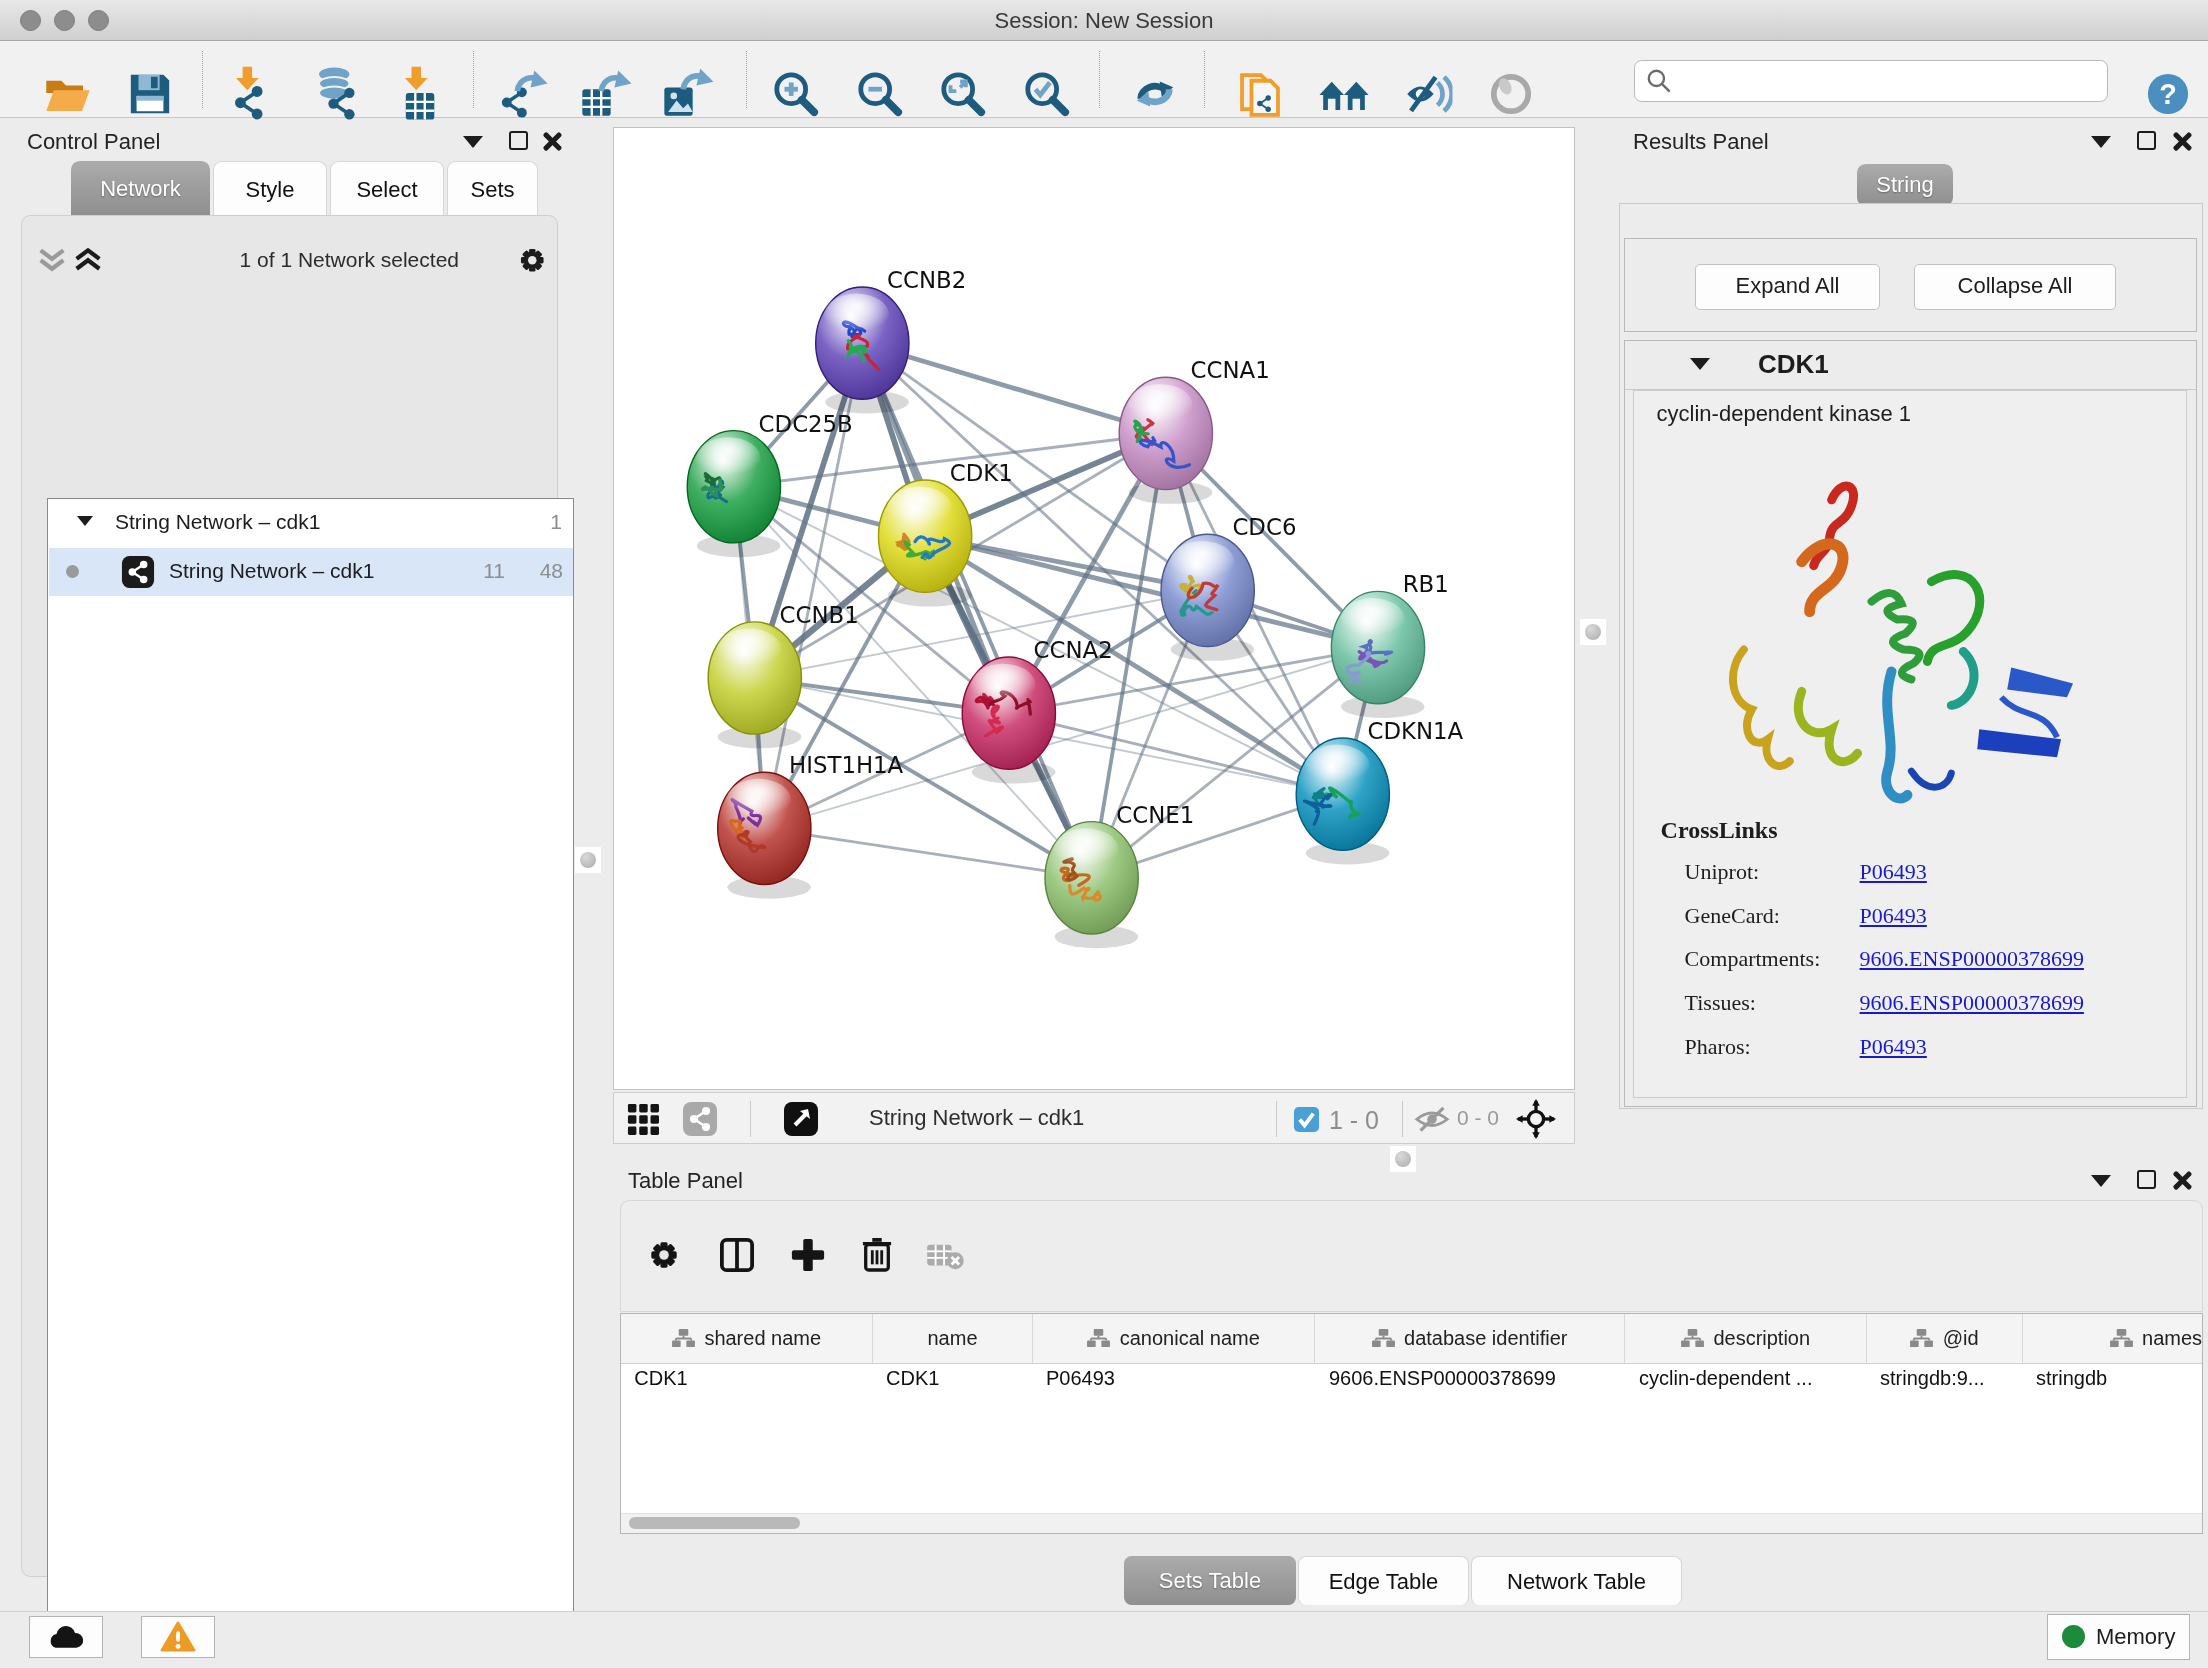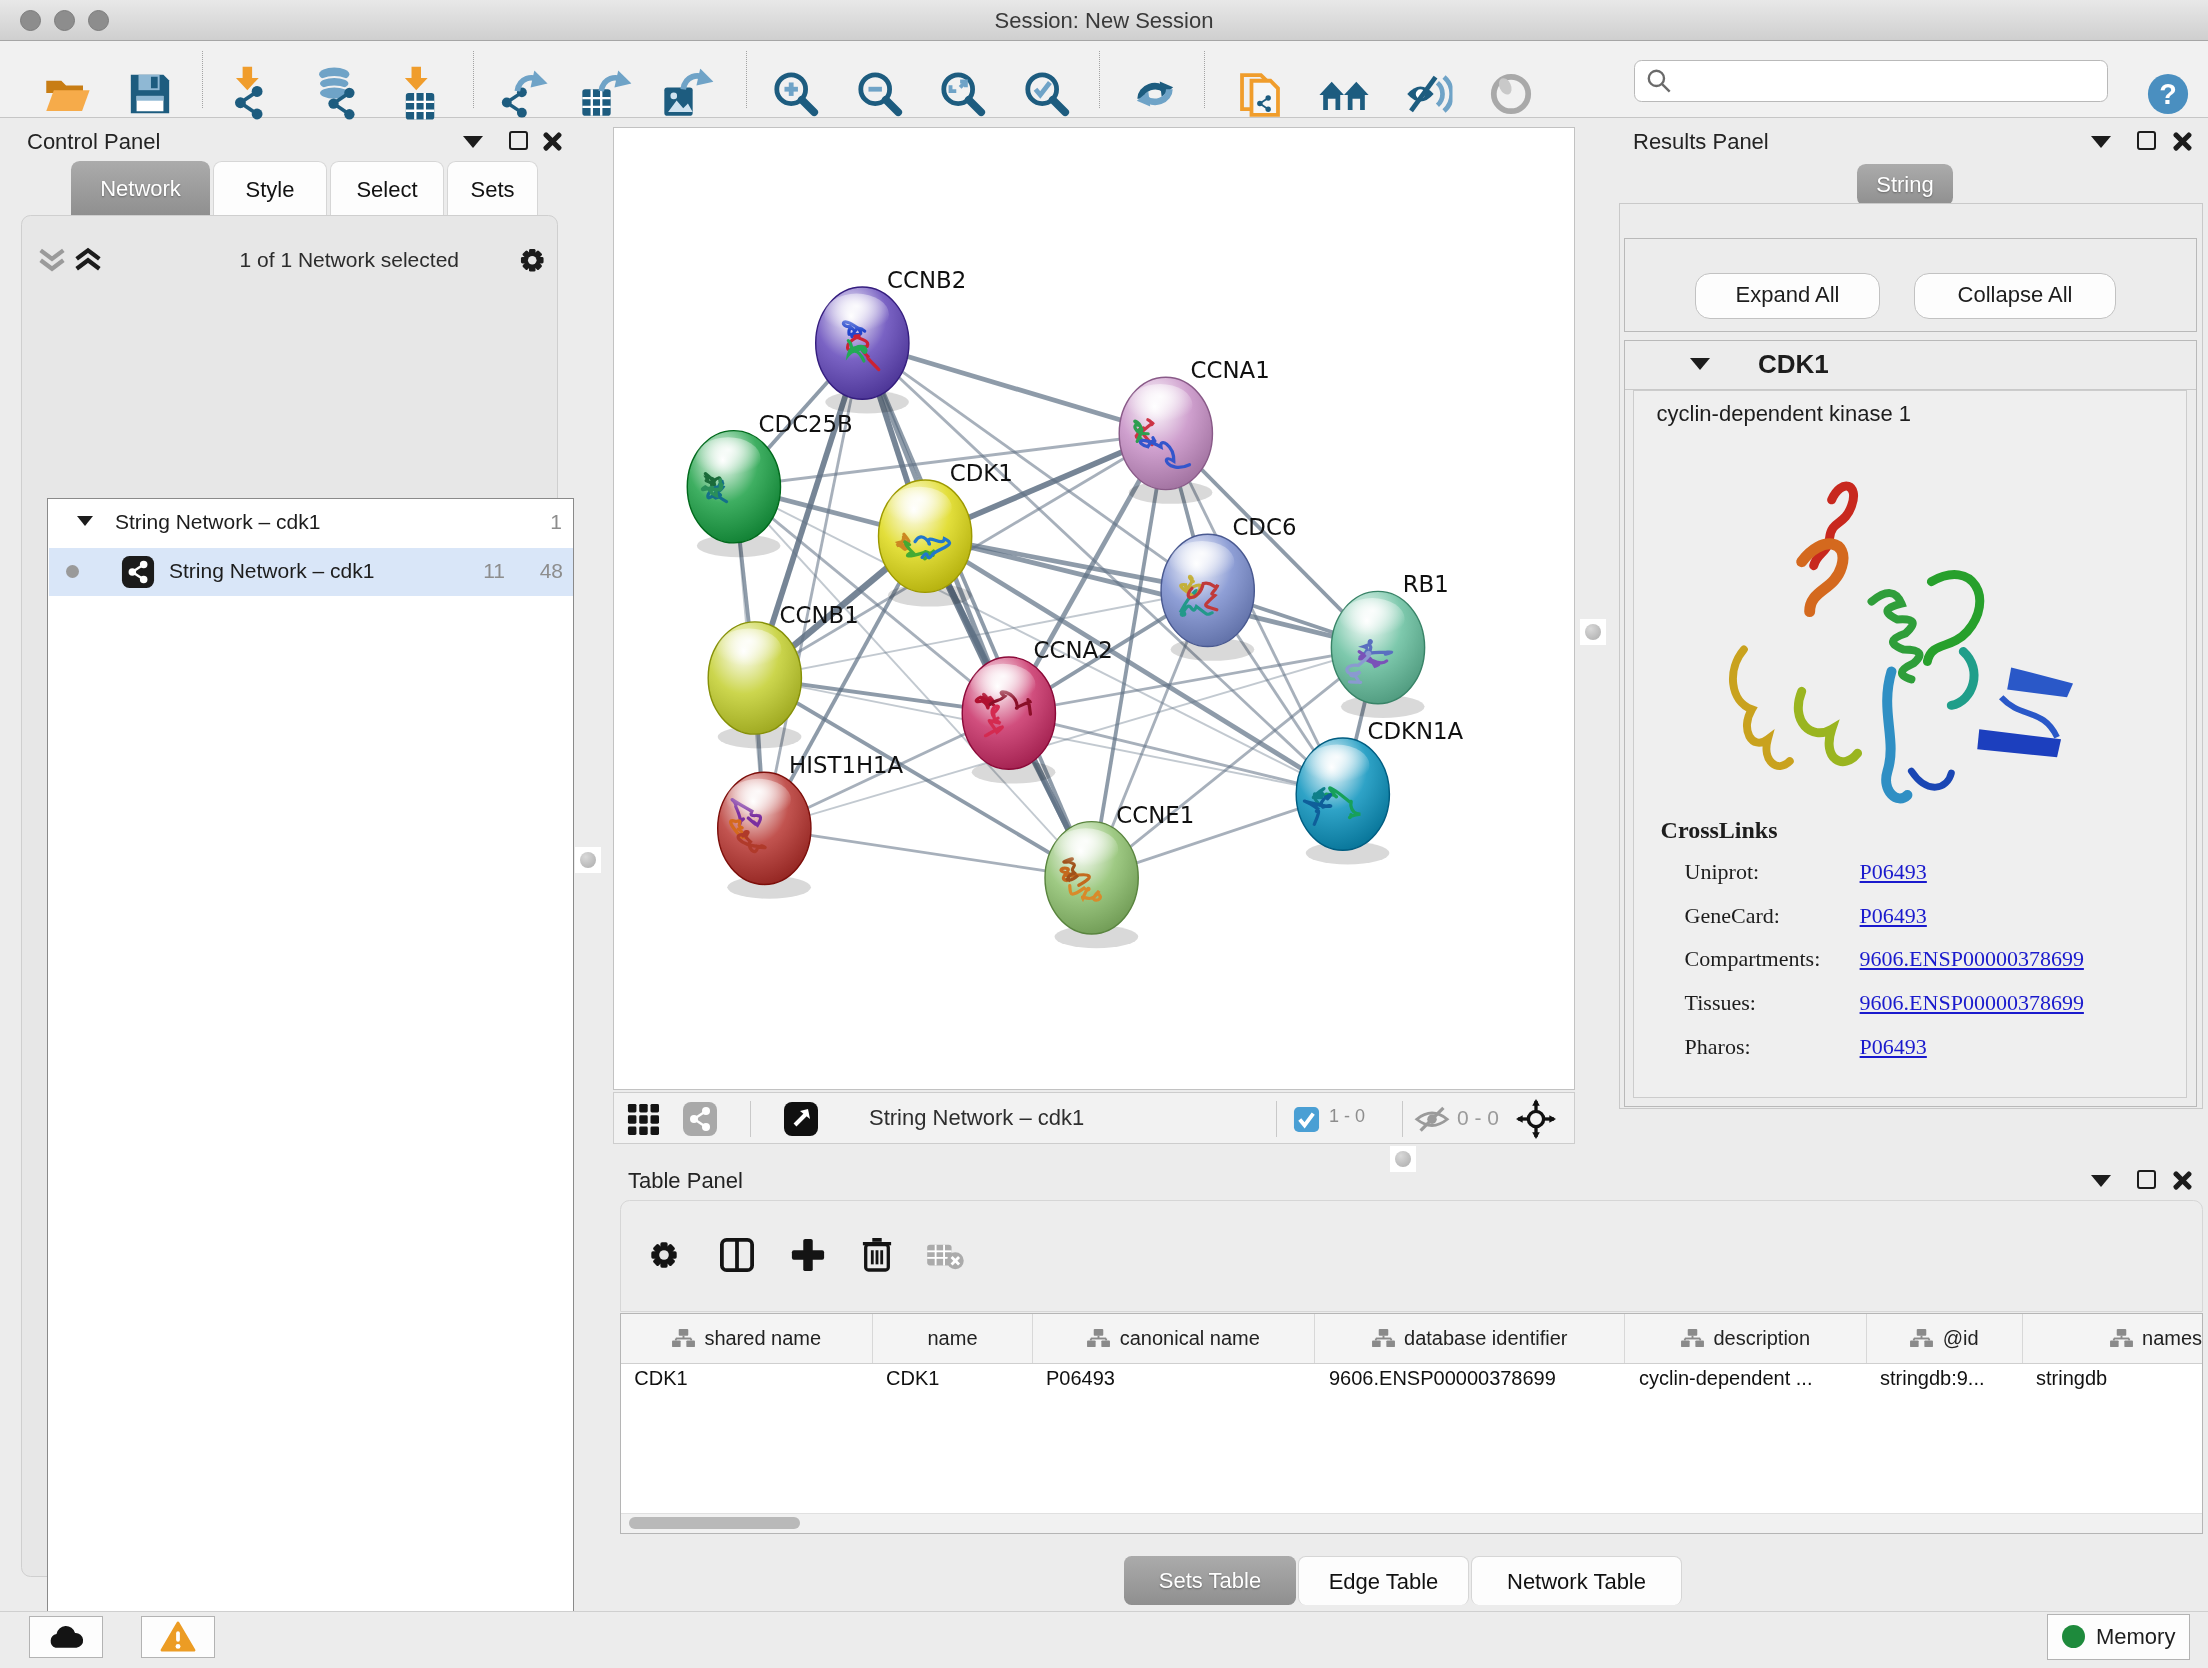--- a/index.html
+++ b/index.html
@@ -49,22 +49,22 @@
   #canvas-toolbar{position:absolute;left:613px;top:1092px;width:962px;height:52px;background:#f2f2f2;
     border:1px solid #cdcdcd;box-sizing:border-box;}
   .cv-sep{position:absolute;top:7.6px;height:36px;border-left:1px solid #c9c9c9;}
   .splitter-handle{position:absolute;width:26px;height:26px;background:#fff;display:flex;
     align-items:center;justify-content:center;cursor:default;}
   .splitter-dot{width:16px;height:16px;border-radius:50%;
     background:radial-gradient(circle at 35% 30%,#d9d9d9,#ababab);}
   
   #rp-box{position:absolute;left:1624px;top:238px;width:571px;height:92px;background:#ececec;
     border:1px solid #b9b9b9;}
-  .rp-btn{position:absolute;top:34px;height:44px;background:#fdfdfd;border:1px solid #c2c2c2;
-    border-radius:15px;font-size:22px;text-align:center;cursor:default;}
+  .rp-btn{position:absolute;top:25px;height:44px;background:#fdfdfd;border:1px solid #c2c2c2;
+    border-radius:5px;font-size:22px;text-align:center;cursor:default;}
   #rp-section{position:absolute;left:1624px;top:340px;width:571px;height:765px;border:1px solid #b9b9b9;
     background:#ececec;}
   #rp-content{position:absolute;left:7.6px;top:49px;width:554px;height:708px;background:#efefef;
     border:1px solid #cccccc;box-sizing:border-box;overflow:hidden;}
   .serif{font-family:"Liberation Serif",serif;}
   .xl-row{position:absolute;font-size:22px;}
   .xl-link{color:#1a1acd;text-decoration:underline;cursor:pointer;}
   
   #tp-toolbar{position:absolute;left:620px;top:1200px;width:1583px;height:112px;background:#ededed;
     border:1px solid #d6d6d6;border-radius:9.5px 9.5px 0 0;box-sizing:border-box;}
@@ -565,21 +565,21 @@
       <rect x="1" y="1" width="34" height="34" rx="8" fill="#101010"></rect>
       <line x1="12" y1="24" x2="24" y2="12" stroke="#fff" stroke-width="4"></line>
       <polygon points="25,8 27,18 17,10" fill="#fff"></polygon>
     </svg>
     <div style="position:absolute;left:255px;top:12.4px;font-size:22px;color:#2e2e2e">String Network – cdk1</div>
     <div class="cv-sep" style="left:662px"></div>
     <svg width="27" height="27" style="position:absolute;left:679px;top:13.3px" viewBox="0 0 28 28">
       <rect x="1" y="1" width="26" height="26" rx="5" fill="#4a9fd4"></rect>
       <polyline points="7,14 12,20 21,8" fill="none" stroke="#fff" stroke-width="4"></polyline>
     </svg>
-    <div style="position:absolute;left:715px;top:13.3px;font-size:18px;color:#8d8d8d">1 - 0</div>
+    <div style="position:absolute;left:715px;top:13.3px;font-size:25px;color:#8d8d8d">1 - 0</div>
     <div class="cv-sep" style="left:788px"></div>
     <svg width="38" height="28.5" style="position:absolute;left:799px;top:12.4px" viewBox="0 0 40 30" id="cv-eye">
         <path d="M4 15 Q20 2 36 15 Q20 28 4 15 z" fill="none" stroke="#9a9a9a" stroke-width="3"></path>
    <circle cx="20" cy="15" r="5" fill="#9a9a9a"></circle>
    <line x1="8" y1="27" x2="32" y2="3" stroke="#9a9a9a" stroke-width="3.5"></line>
       </svg>
     <div style="position:absolute;left:843px;top:13.3px;font-size:21px;color:#9a9a9a">0 - 0</div>
     <svg width="40" height="40" style="position:absolute;left:902px;top:5.7px" viewBox="0 0 42 42" id="cv-cross">
         <circle cx="21" cy="21" r="8" fill="none" stroke="#101010" stroke-width="3.5"></circle>
    <line x1="21" y1="2" x2="21" y2="12" stroke="#101010" stroke-width="3.5"></line>

